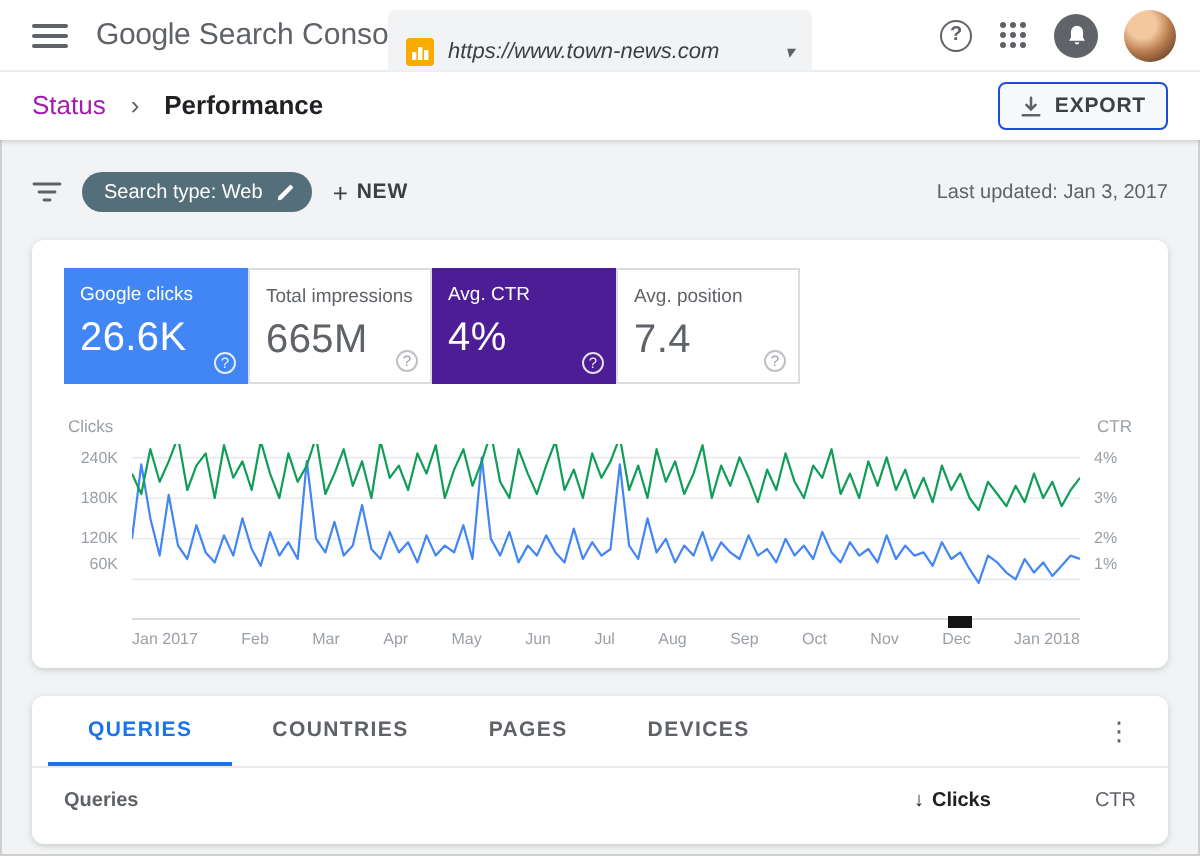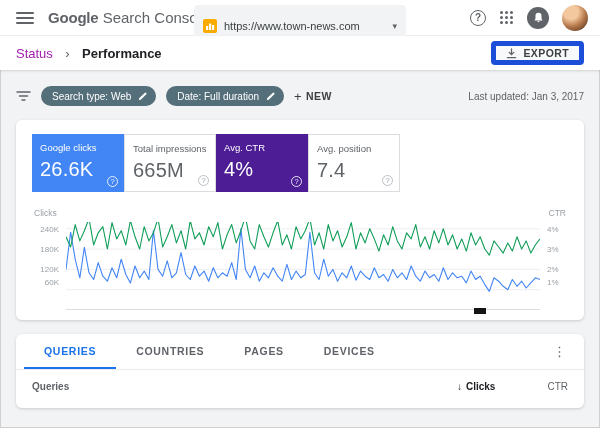--- a/index.html
+++ b/index.html
@@ -7,39 +7,39 @@
   body {
     font-family: "Liberation Sans", sans-serif;
     background:#f1f3f4; overflow:hidden; position:relative;
     box-shadow: inset 0 0 0 1px #cfcfcf;
   }
   
   .topbar { height:36px; background:#fff; display:flex; align-items:center; padding:0 12px; position:relative; border-bottom:1px solid #eceff1; }
   .menu-btn { width:18px; height:12px; display:flex; flex-direction:column; justify-content:space-between; background:none; border:none; cursor:pointer; margin:0 14px 0 4px; }
   .menu-btn span { height:2px; background:#5f6368; border-radius:1px; }
   .logo { font-size:15px; color:#5f6368; white-space:nowrap; }
-  .logo .g { font-weight:700; letter-spacing:-.2px; }
+  .logo .g { font-weight:400; letter-spacing:-.2px; }
   .logo sup { font-size:8px; color:#5f6368; margin-left:2px; }
   .prop { position:absolute; left:50%; transform:translateX(-50%); top:5px; height:41px; width:212px;
-          background:#f1f3f4; border:none; border-radius:4px; display:flex; align-items:center; gap:7px; padding:0 9px; cursor:pointer; }
+          background:#f1f3f4; border:none; border-radius:4px; display:flex; align-items:center; gap:7px; padding:0 9px; cursor:pointer;font-style:italic; }
   .prop-icon { width:14px; height:14px; flex:0 0 14px; }
   .prop-url { font-size:11px; color:#3c4043; flex:1; text-align:left; white-space:nowrap; overflow:hidden; }
   .caret { font-size:9px; color:#5f6368; }
   .tb-right { margin-left:auto; display:flex; align-items:center; gap:13px; }
   .icon-btn { background:none; border:none; cursor:pointer; display:flex; align-items:center; justify-content:center; padding:0; }
   .help-circle { width:16px; height:16px; border:1.5px solid #5f6368; border-radius:50%; color:#5f6368; font-size:10px; font-weight:700; display:flex; align-items:center; justify-content:center; }
   .bell-wrap { width:22px; height:22px; border-radius:50%; background:#606368; display:flex; align-items:center; justify-content:center; }
   .avatar { width:26px; height:26px; border-radius:50%; border:none; cursor:pointer;
             background: radial-gradient(circle at 35% 28%, #f3c89e 0 28%, #b87c4e 55%, #6b4226 85%, #402512); }
   
   .breadbar { height:34px; background:#fff; display:flex; align-items:center; padding:0 16px; box-shadow:0 1px 2px rgba(60,64,67,.18); position:relative; z-index:2; }
   .bc-parent { color:#a21caf; font-size:13px; cursor:pointer; }
   .bc-sep { color:#5f6368; font-size:13px; margin:0 8px; }
   .bc-current { color:#202124; font-size:13px; font-weight:700; }
-  .export-btn { margin-left:auto; display:flex; align-items:center; gap:6px; background:#f8f9fa; border:5px solid #1d4ed8; border-radius:4px; height:24px; padding:0 10px; font-size:10.5px; font-weight:700; color:#3c4043; letter-spacing:.4px; cursor:pointer; font-family:inherit; }
+  .export-btn { margin-left:auto; display:flex; align-items:center; gap:6px; background:#f8f9fa; border:1px solid #1d4ed8; border-radius:4px; height:24px; padding:0 10px; font-size:10.5px; font-weight:700; color:#3c4043; letter-spacing:.4px; cursor:pointer; font-family:inherit; }
   
   .content { padding:10px 16px 0; }
   .filter-row { display:flex; align-items:center; gap:10px; height:28px; margin:2px 0 10px; }
   .chip { background:#546e7a; color:#fff; height:20px; border-radius:11px; border:none; display:flex; align-items:center; gap:7px; padding:0 9px 0 11px; font-size:10px; cursor:pointer; font-family:inherit; white-space:nowrap; }
   .new-btn { display:flex; align-items:center; gap:4px; background:none; border:none; color:#3c4043; font-size:10.5px; font-weight:700; letter-spacing:.4px; cursor:pointer; font-family:inherit; }
   .new-btn .plus { font-size:13px; font-weight:400; }
   .last-updated { margin-left:auto; font-size:10px; color:#5f6368; }
   .card { background:#fff; border-radius:6px; box-shadow:0 1px 3px rgba(60,64,67,.22); }
   
   .chart-card { padding:14px 16px 10px; }
@@ -146,26 +146,20 @@
 </div>
 
 <div class="content">
 
   <div class="filter-row">
     <svg class="stroke" width="15" height="12" viewBox="0 0 15 12" style="cursor:pointer">
       <path d="M1 2h13M3.5 6h8M6 10h3"></path>
     </svg>
     <button class="chip">
       <span>Search type: Web</span>
-      <svg width="9" height="9" viewBox="0 0 10 10">
-          <path fill="#fff" d="M1 9l.3-2L7.6.7a.6.6 0 0 1 .9 0l.8.8a.6.6 0 0 1 0 .9L3 8.7 1 9z"></path>
-        </svg>
-    </button>
-    <button class="chip">
-      <span>Date: Full duration</span>
       <svg width="9" height="9" viewBox="0 0 10 10">
           <path fill="#fff" d="M1 9l.3-2L7.6.7a.6.6 0 0 1 .9 0l.8.8a.6.6 0 0 1 0 .9L3 8.7 1 9z"></path>
         </svg>
     </button>
     <button class="new-btn">
       <span class="plus">+</span>
       <span>NEW</span>
     </button>
     <span class="last-updated">Last updated: Jan 3, 2017</span>
   </div>
@@ -218,20 +212,35 @@
             </svg>
           <div class="marker"></div>
         </div>
         <div class="yr">
           <span class="t0">4%</span>
           <span class="t1">3%</span>
           <span class="t2">2%</span>
           <span class="t3">1%</span>
         </div>
       </div>
+      <div class="x-row">
+        <span>Jan 2017</span>
+        <span>Feb</span>
+        <span>Mar</span>
+        <span>Apr</span>
+        <span>May</span>
+        <span>Jun</span>
+        <span>Jul</span>
+        <span>Aug</span>
+        <span>Sep</span>
+        <span>Oct</span>
+        <span>Nov</span>
+        <span>Dec</span>
+        <span>Jan 2018</span>
+      </div>
     </div>
   </section>
 
   <section class="card table-card">
     <div class="tabs">
       <button class="tab active">QUERIES</button>
       <button class="tab">COUNTRIES</button>
       <button class="tab">PAGES</button>
       <button class="tab">DEVICES</button>
       <button class="kebab">⋮</button>

